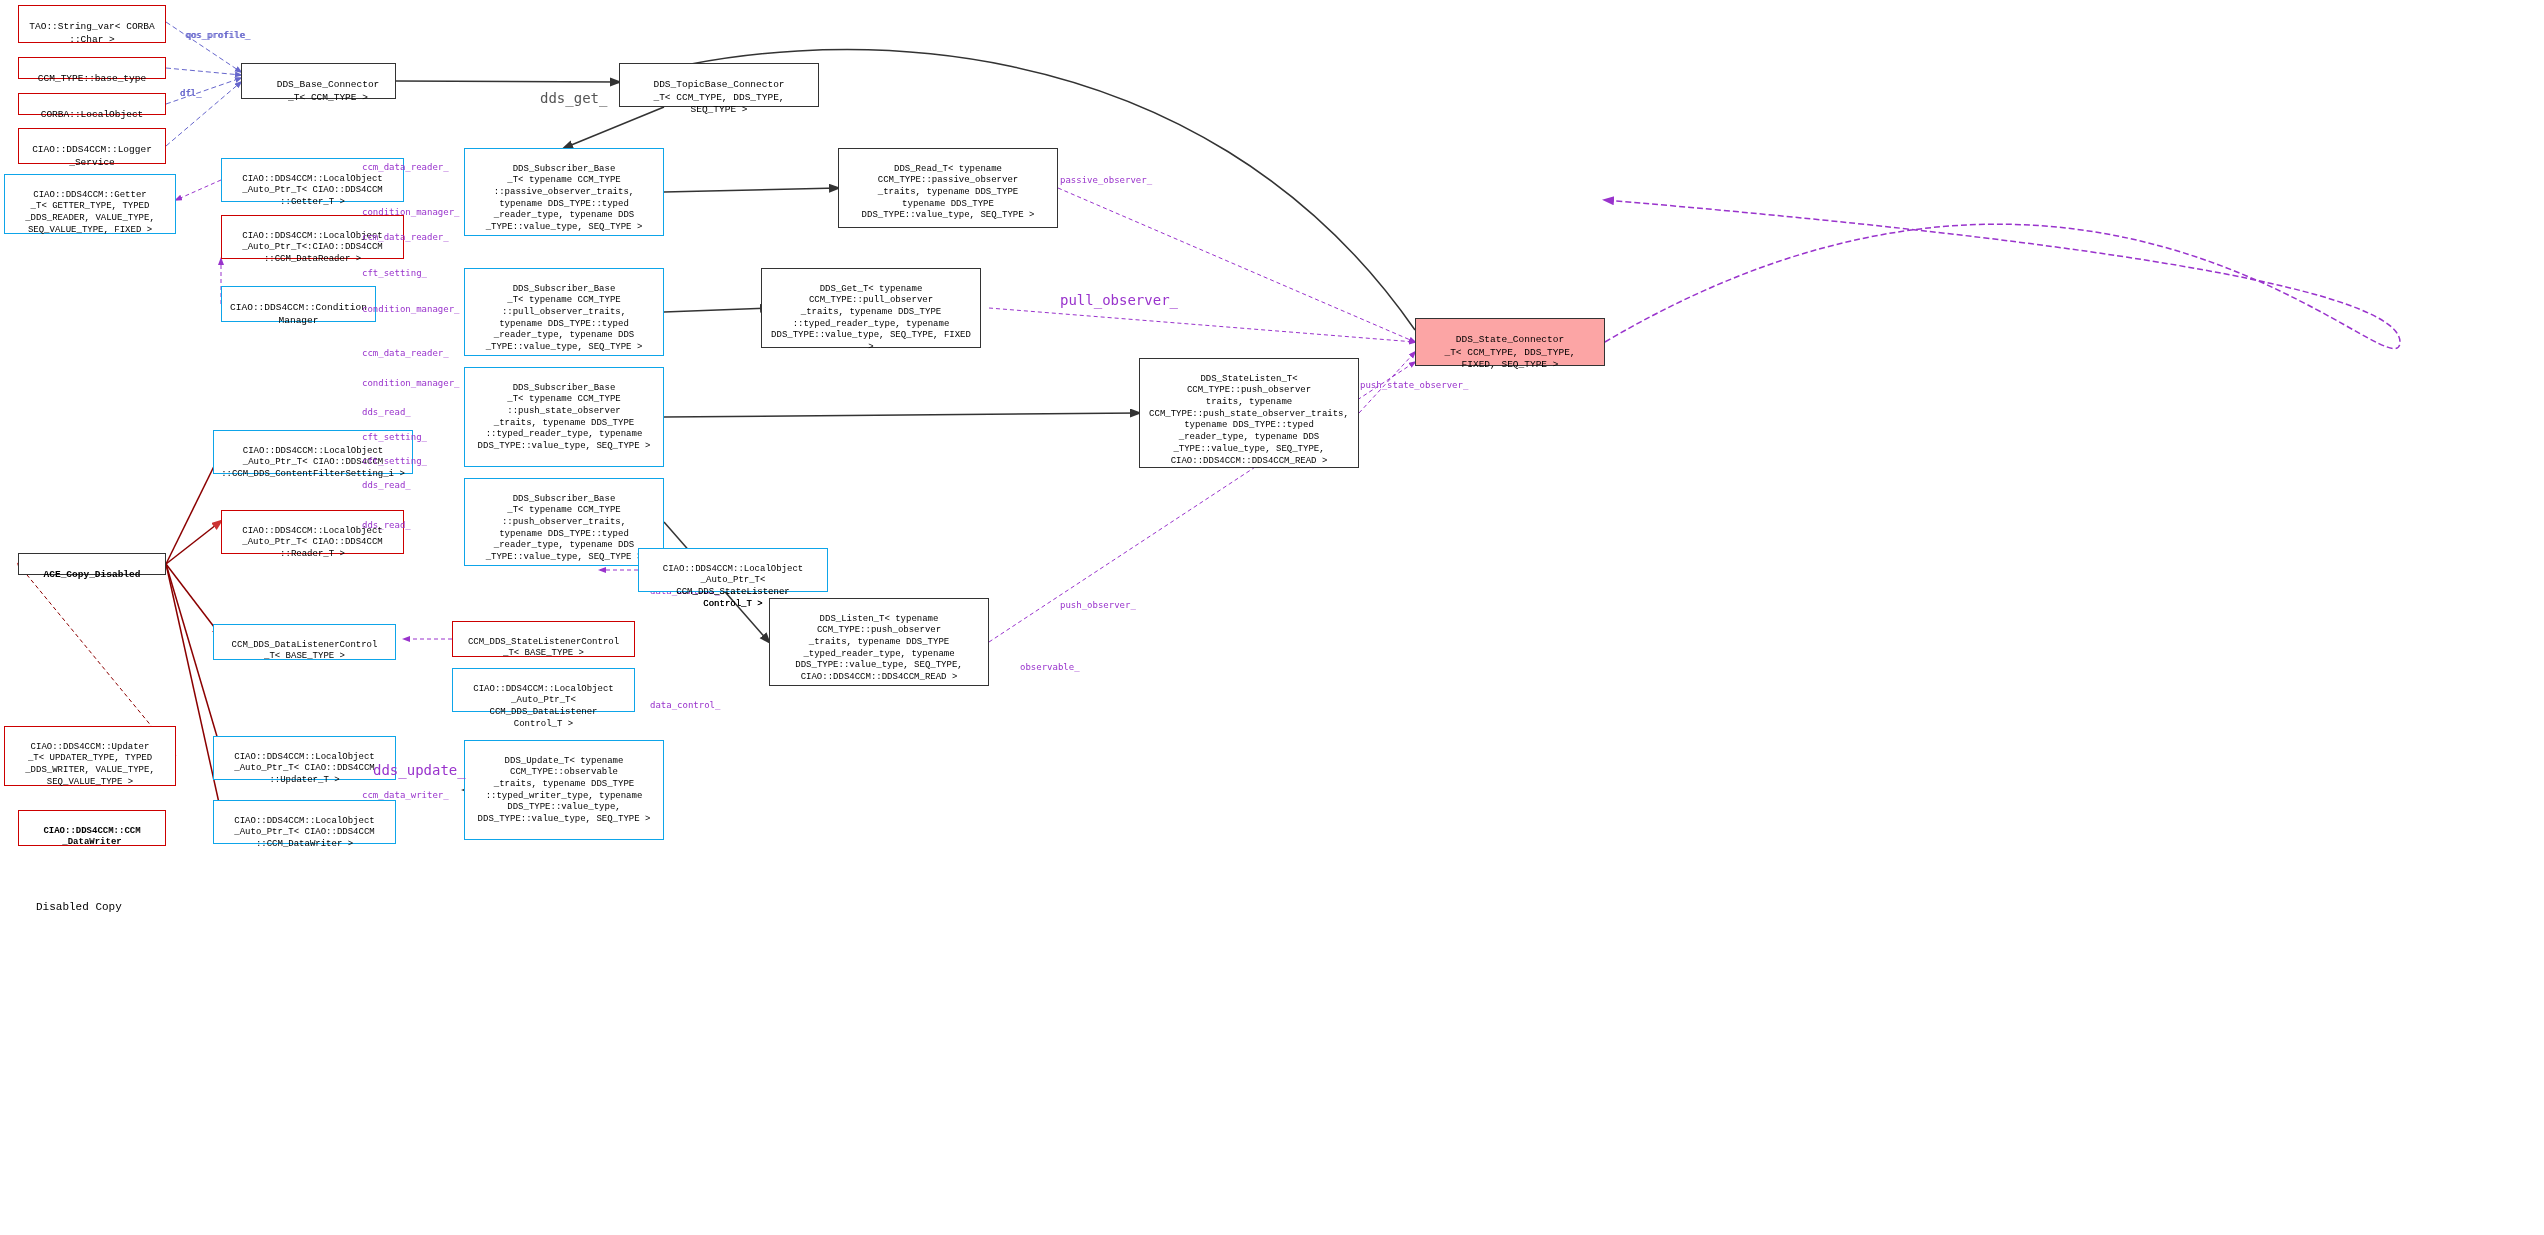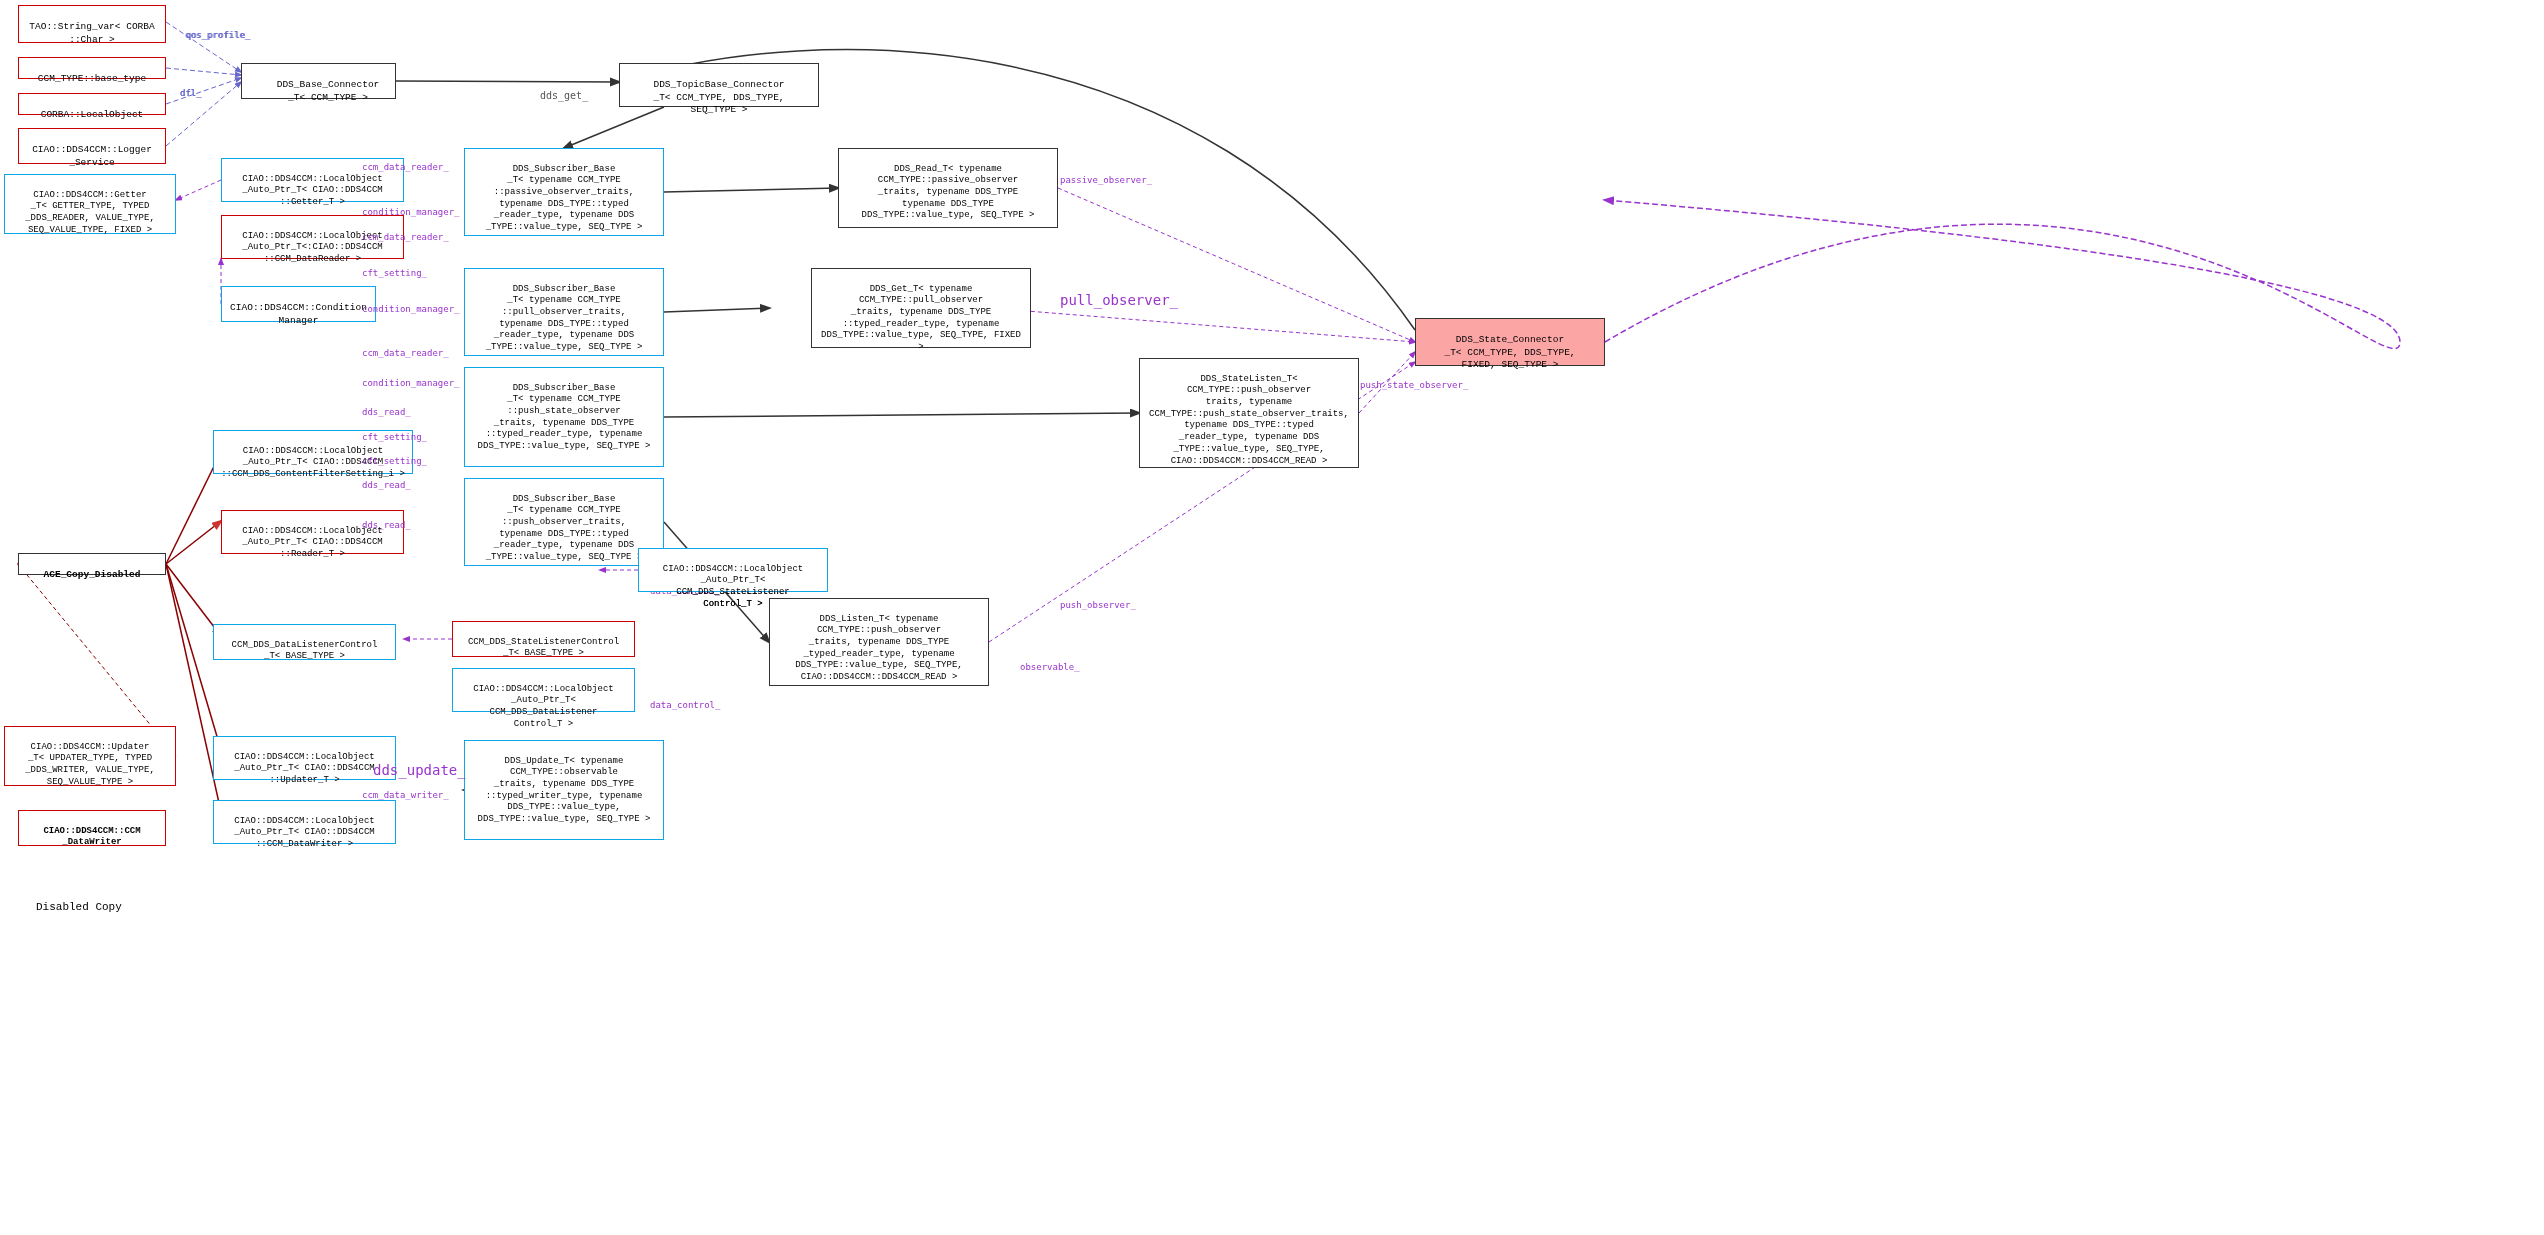--- a/index.html
+++ b/index.html
@@ -222,21 +222,21 @@
   </div>
 
   <div class="node" style="left:464px; top:478px; width:200px; height:88px; font-size:9px;">
     <span>DDS_Subscriber_Base<br>_T&lt; typename CCM_TYPE<br>::push_observer_traits,<br>typename DDS_TYPE::typed<br>_reader_type, typename DDS<br>_TYPE::value_type, SEQ_TYPE &gt;</span>
   </div>
 
   <div class="node node-dark-border" style="left:838px; top:148px; width:220px; height:80px; font-size:9px;">
     <span>DDS_Read_T&lt; typename<br>CCM_TYPE::passive_observer<br>_traits, typename DDS_TYPE<br>typename DDS_TYPE<br>DDS_TYPE::value_type, SEQ_TYPE &gt;</span>
   </div>
 
-  <div class="node node-dark-border" style="left:811px; top:268px; width:220px; height:80px; font-size:9px;">
+  <div class="node node-dark-border" style="left:761px; top:268px; width:220px; height:80px; font-size:9px;">
     <span>DDS_Get_T&lt; typename<br>CCM_TYPE::pull_observer<br>_traits, typename DDS_TYPE<br>::typed_reader_type, typename<br>DDS_TYPE::value_type, SEQ_TYPE, FIXED &gt;</span>
   </div>
 
   <div class="node node-dark-border" style="left:1139px; top:358px; width:220px; height:110px; font-size:9px;">
     <span>DDS_StateListen_T&lt;<br>CCM_TYPE::push_observer<br>traits, typename<br>CCM_TYPE::push_state_observer_traits,<br>typename DDS_TYPE::typed<br>_reader_type, typename DDS<br>_TYPE::value_type, SEQ_TYPE,<br>CIAO::DDS4CCM::DDS4CCM_READ &gt;</span>
   </div>
 
   <div class="node node-dark-border" style="left:769px; top:598px; width:220px; height:88px; font-size:9px;">
     <span>DDS_Listen_T&lt; typename<br>CCM_TYPE::push_observer<br>_traits, typename DDS_TYPE<br>_typed_reader_type, typename<br>DDS_TYPE::value_type, SEQ_TYPE,<br>CIAO::DDS4CCM::DDS4CCM_READ &gt;</span>
   </div>
@@ -263,21 +263,21 @@
   <div style="position:absolute; left:362px; top:456px; font-size:9px; font-family:monospace; color:#9933cc;">cft_setting_</div>
   <div style="position:absolute; left:362px; top:480px; font-size:9px; font-family:monospace; color:#9933cc;">dds_read_</div>
   <div style="position:absolute; left:362px; top:520px; font-size:9px; font-family:monospace; color:#9933cc;">dds_read_</div>
   <div style="position:absolute; left:1060px; top:175px; font-size:9px; font-family:monospace; color:#9933cc;">passive_observer_</div>
   <div style="position:absolute; left:1060px; top:292px; font-size:14px; font-family:monospace; color:#9933cc;">pull_observer_</div>
   <div style="position:absolute; left:1360px; top:380px; font-size:9px; font-family:monospace; color:#9933cc;">push_state_observer_</div>
   <div style="position:absolute; left:1060px; top:600px; font-size:9px; font-family:monospace; color:#9933cc;">push_observer_</div>
   <div style="position:absolute; left:650px; top:586px; font-size:9px; font-family:monospace; color:#9933cc;">data_control_</div>
   <div style="position:absolute; left:650px; top:700px; font-size:9px; font-family:monospace; color:#9933cc;">data_control_</div>
   <div style="position:absolute; left:1020px; top:662px; font-size:9px; font-family:monospace; color:#9933cc;">observable_</div>
-  <div style="position:absolute; left:540px; top:90px; font-size:10px; font-family:monospace; color:#555;">dds_get_</div>
+  <div style="position:absolute; left:540px; top:90px; font-size:14px; font-family:monospace; color:#555;">dds_get_</div>
   <div style="position:absolute; left:362px; top:790px; font-size:9px; font-family:monospace; color:#9933cc;">ccm_data_writer_</div>
   <div style="position:absolute; left:373px; top:762px; font-size:14px; font-family:monospace; color:#9933cc;">dds_update_</div>
 
   <div class="node" style="left:638px; top:548px; width:190px; height:44px; font-size:9px;">
     <span>CIAO::DDS4CCM::LocalObject<br>_Auto_Ptr_T&lt; CCM_DDS_StateListener<br>Control_T &gt;</span>
   </div>
 
 </div>
 
 </body></html>

